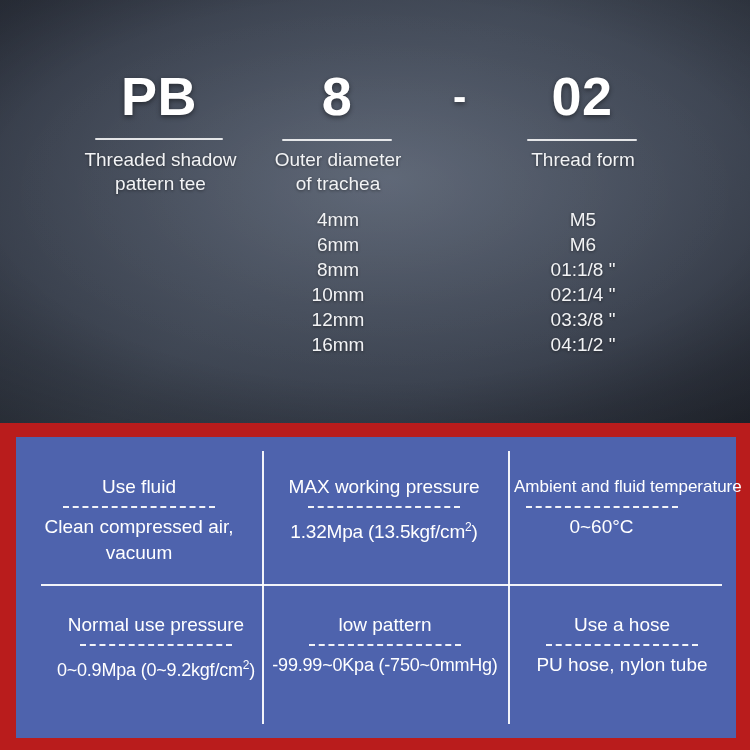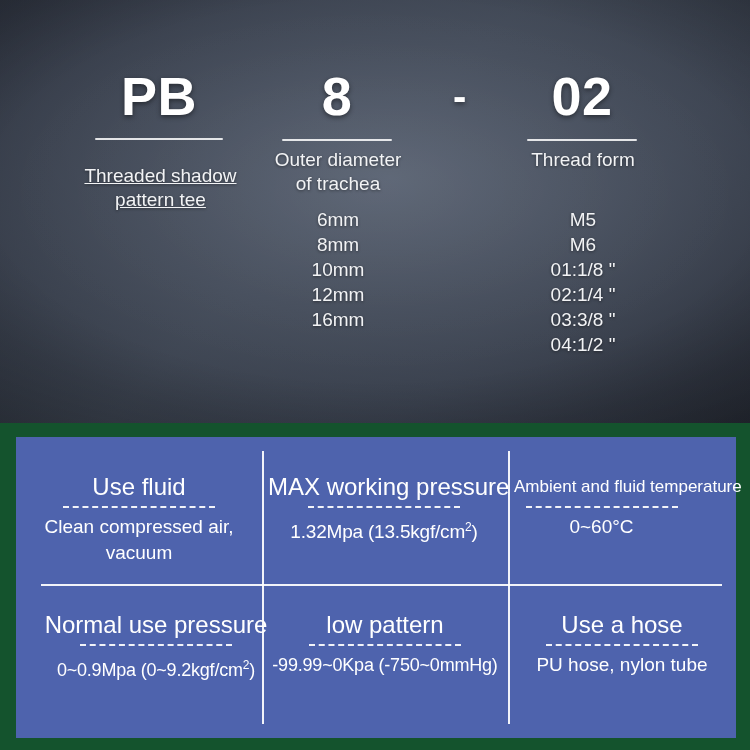--- a/index.html
+++ b/index.html
@@ -11,21 +11,21 @@
     height: 750px;
     background: #ffffff;
     font-family: "Liberation Sans", sans-serif;
     overflow: hidden;
   }
 
   #page {
     position: relative;
     width: 750px;
     height: 750px;
-    background: #14532d;
+    background: #b91c1c;
   }
 
   
   .hero {
     position: absolute;
     left: 0;
     top: 0;
     width: 750px;
     height: 423px;
     background:
@@ -89,21 +89,21 @@
   .rule-3 { left: 527px; width: 110px; top: 139px; }
 
   .caption {
     position: absolute;
     color: #f2f3f5;
     font-size: 19px;
     line-height: 24px;
     text-align: center;
     text-shadow: 0 1px 3px rgba(0,0,0,0.45);
   }
-  .cap-1 { left: 58px;  width: 205px; top: 164px; text-decoration: underline; }
+  .cap-1 { left: 58px;  width: 205px; top: 148px; }
   .cap-2 { left: 242px; width: 192px; top: 148px; }
   .cap-3 { left: 497px; width: 172px; top: 148px; }
 
   .opt-list {
     position: absolute;
     color: #f2f3f5;
     font-size: 19px;
     line-height: 25px;
     text-align: center;
     text-shadow: 0 1px 3px rgba(0,0,0,0.45);
@@ -140,21 +140,21 @@
   }
 
   .cell {
     position: absolute;
     color: #ffffff;
     text-align: center;
     box-sizing: border-box;
     padding: 0 6px;
   }
   .cell-title {
-    font-size: 24px;
+    font-size: 19px;
     line-height: 24px;
     white-space: nowrap;
   }
   .cell-dash {
     margin: 7px auto 6px auto;
     height: 0;
     border-top: 2px dashed rgba(255,255,255,0.92);
   }
   .cell-value {
     font-size: 19px;
@@ -202,20 +202,21 @@
 
       <div class="rule rule-1"></div>
       <div class="rule rule-2"></div>
       <div class="rule rule-3"></div>
 
       <div class="caption cap-1">Threaded shadow<br>pattern tee</div>
       <div class="caption cap-2">Outer diameter<br>of trachea</div>
       <div class="caption cap-3">Thread form</div>
 
       <div class="opt-list opts-dia">
+          <div>4mm</div>
           <div>6mm</div>
           <div>8mm</div>
           <div>10mm</div>
           <div>12mm</div>
           <div>16mm</div>
         </div>
       <div class="opt-list opts-thr">
           <div>M5</div>
           <div>M6</div>
           <div>01:1/8 "</div>

